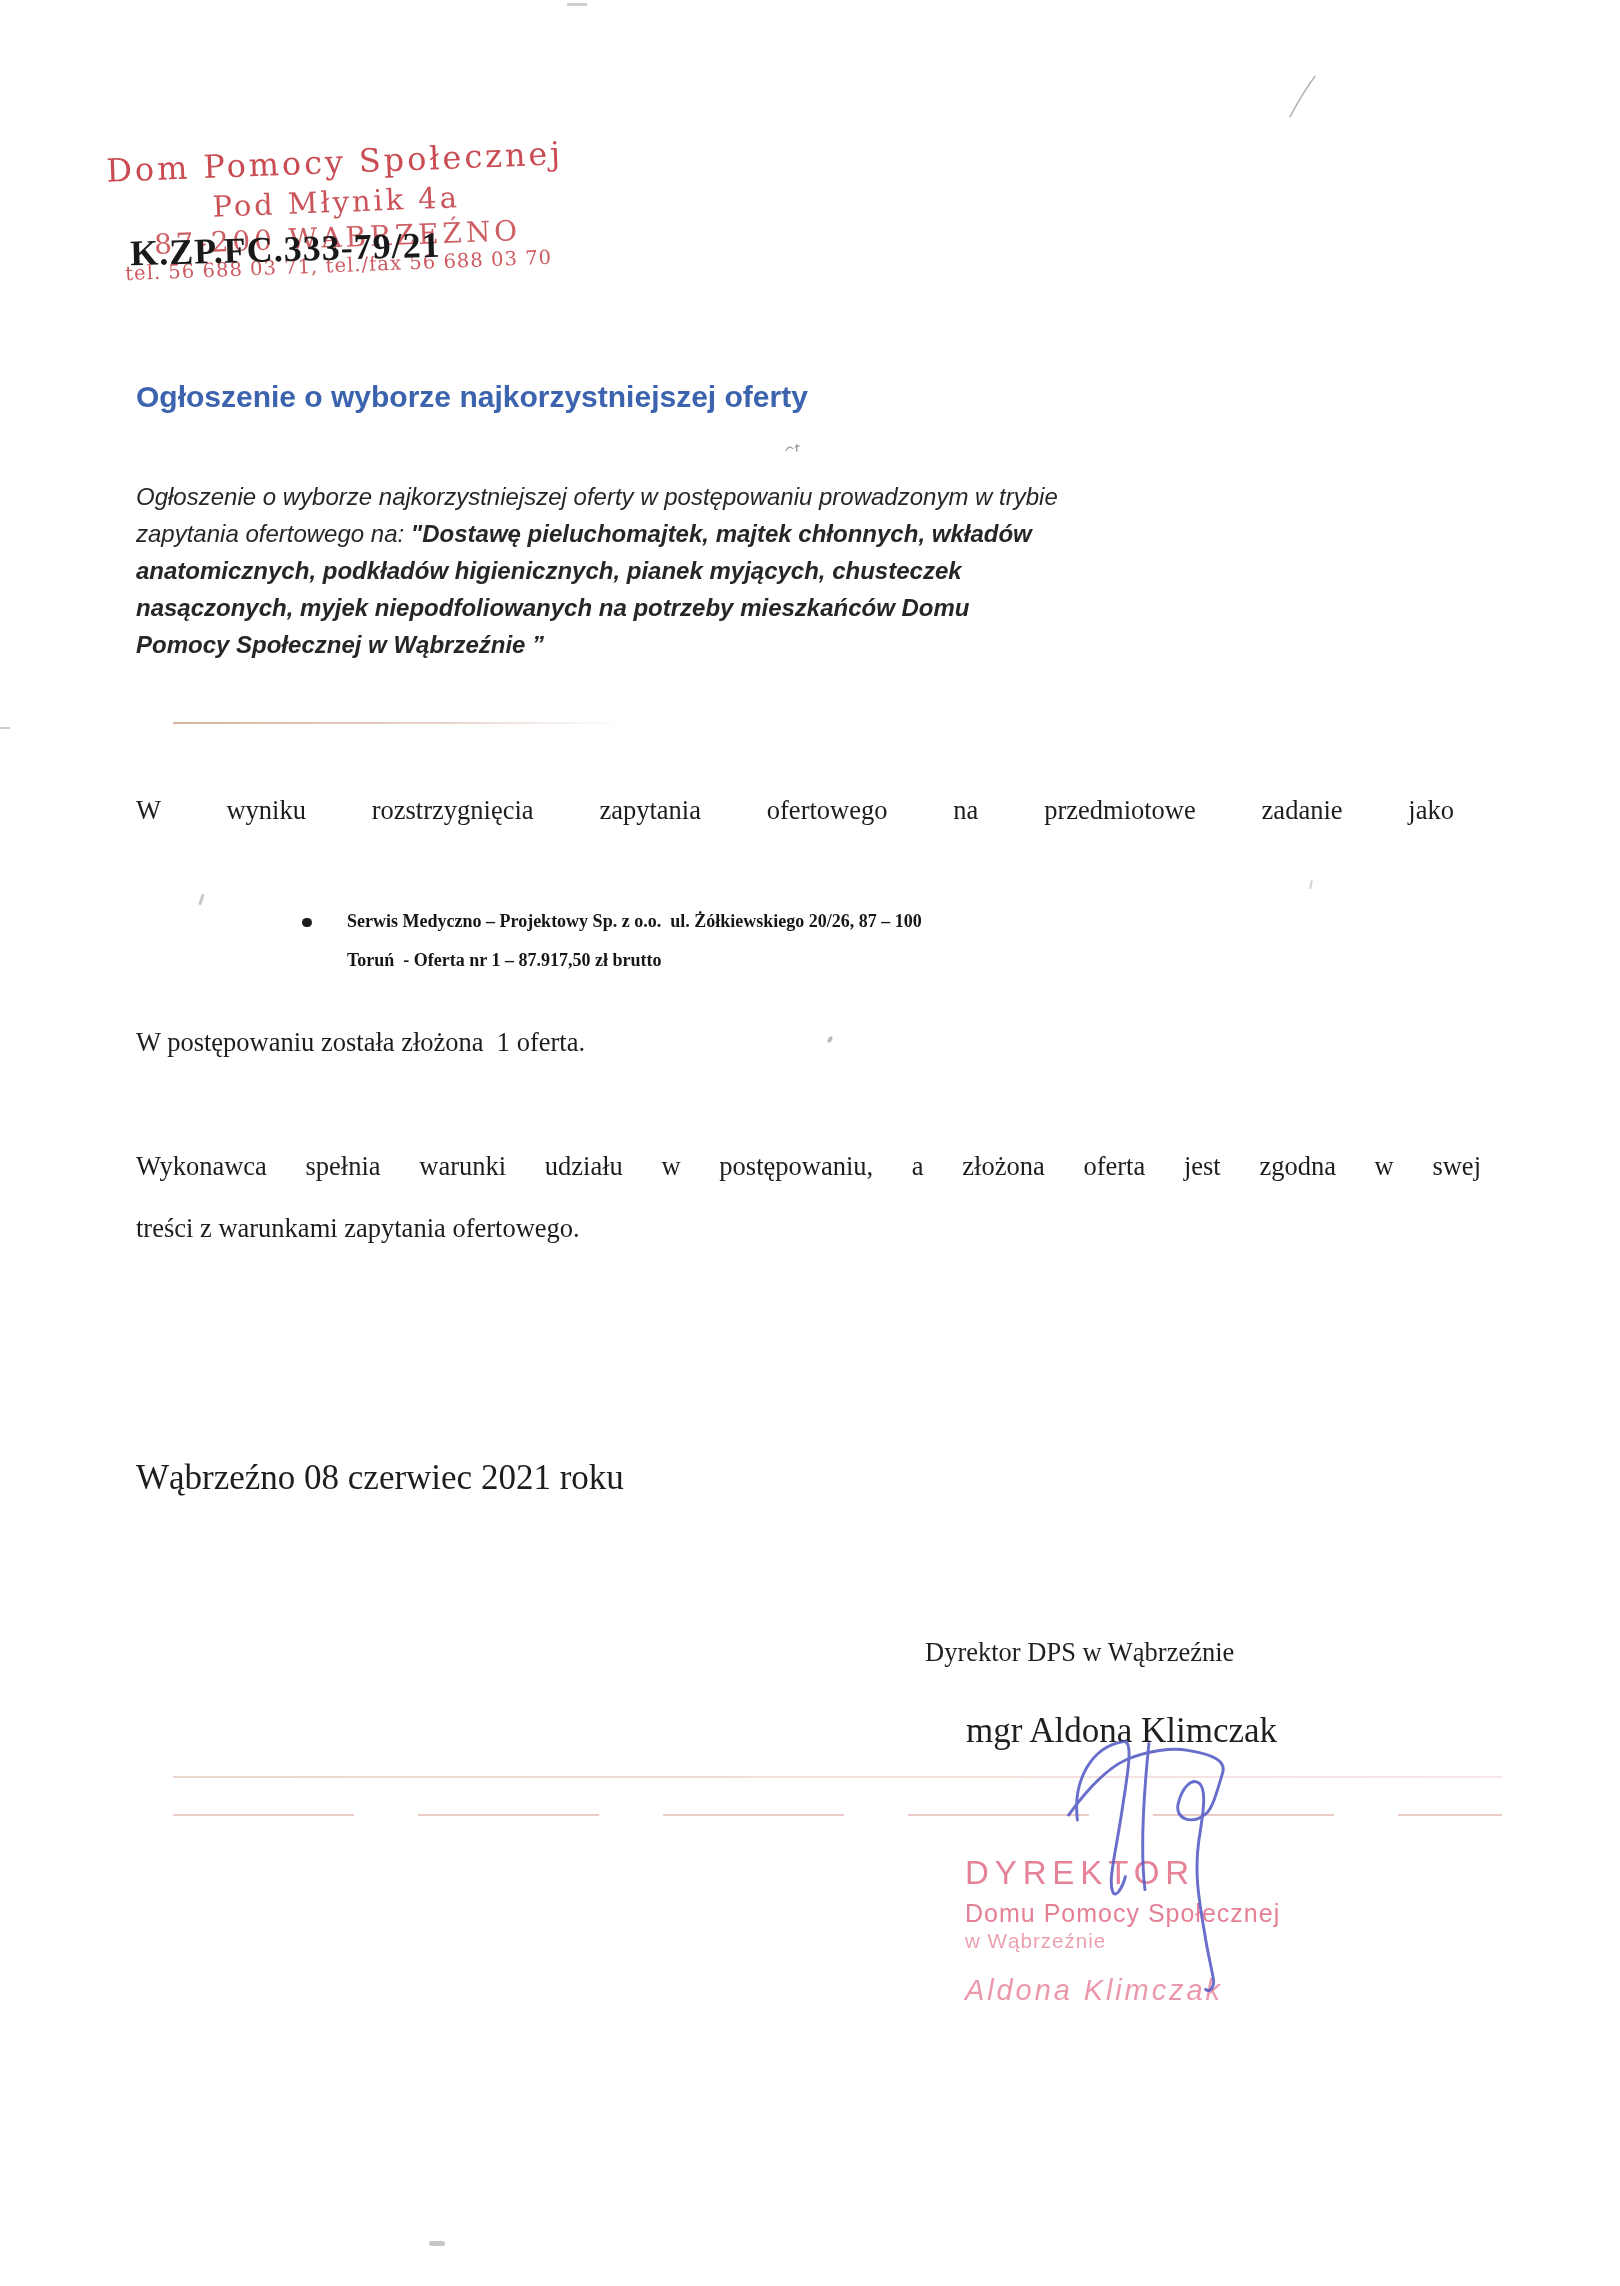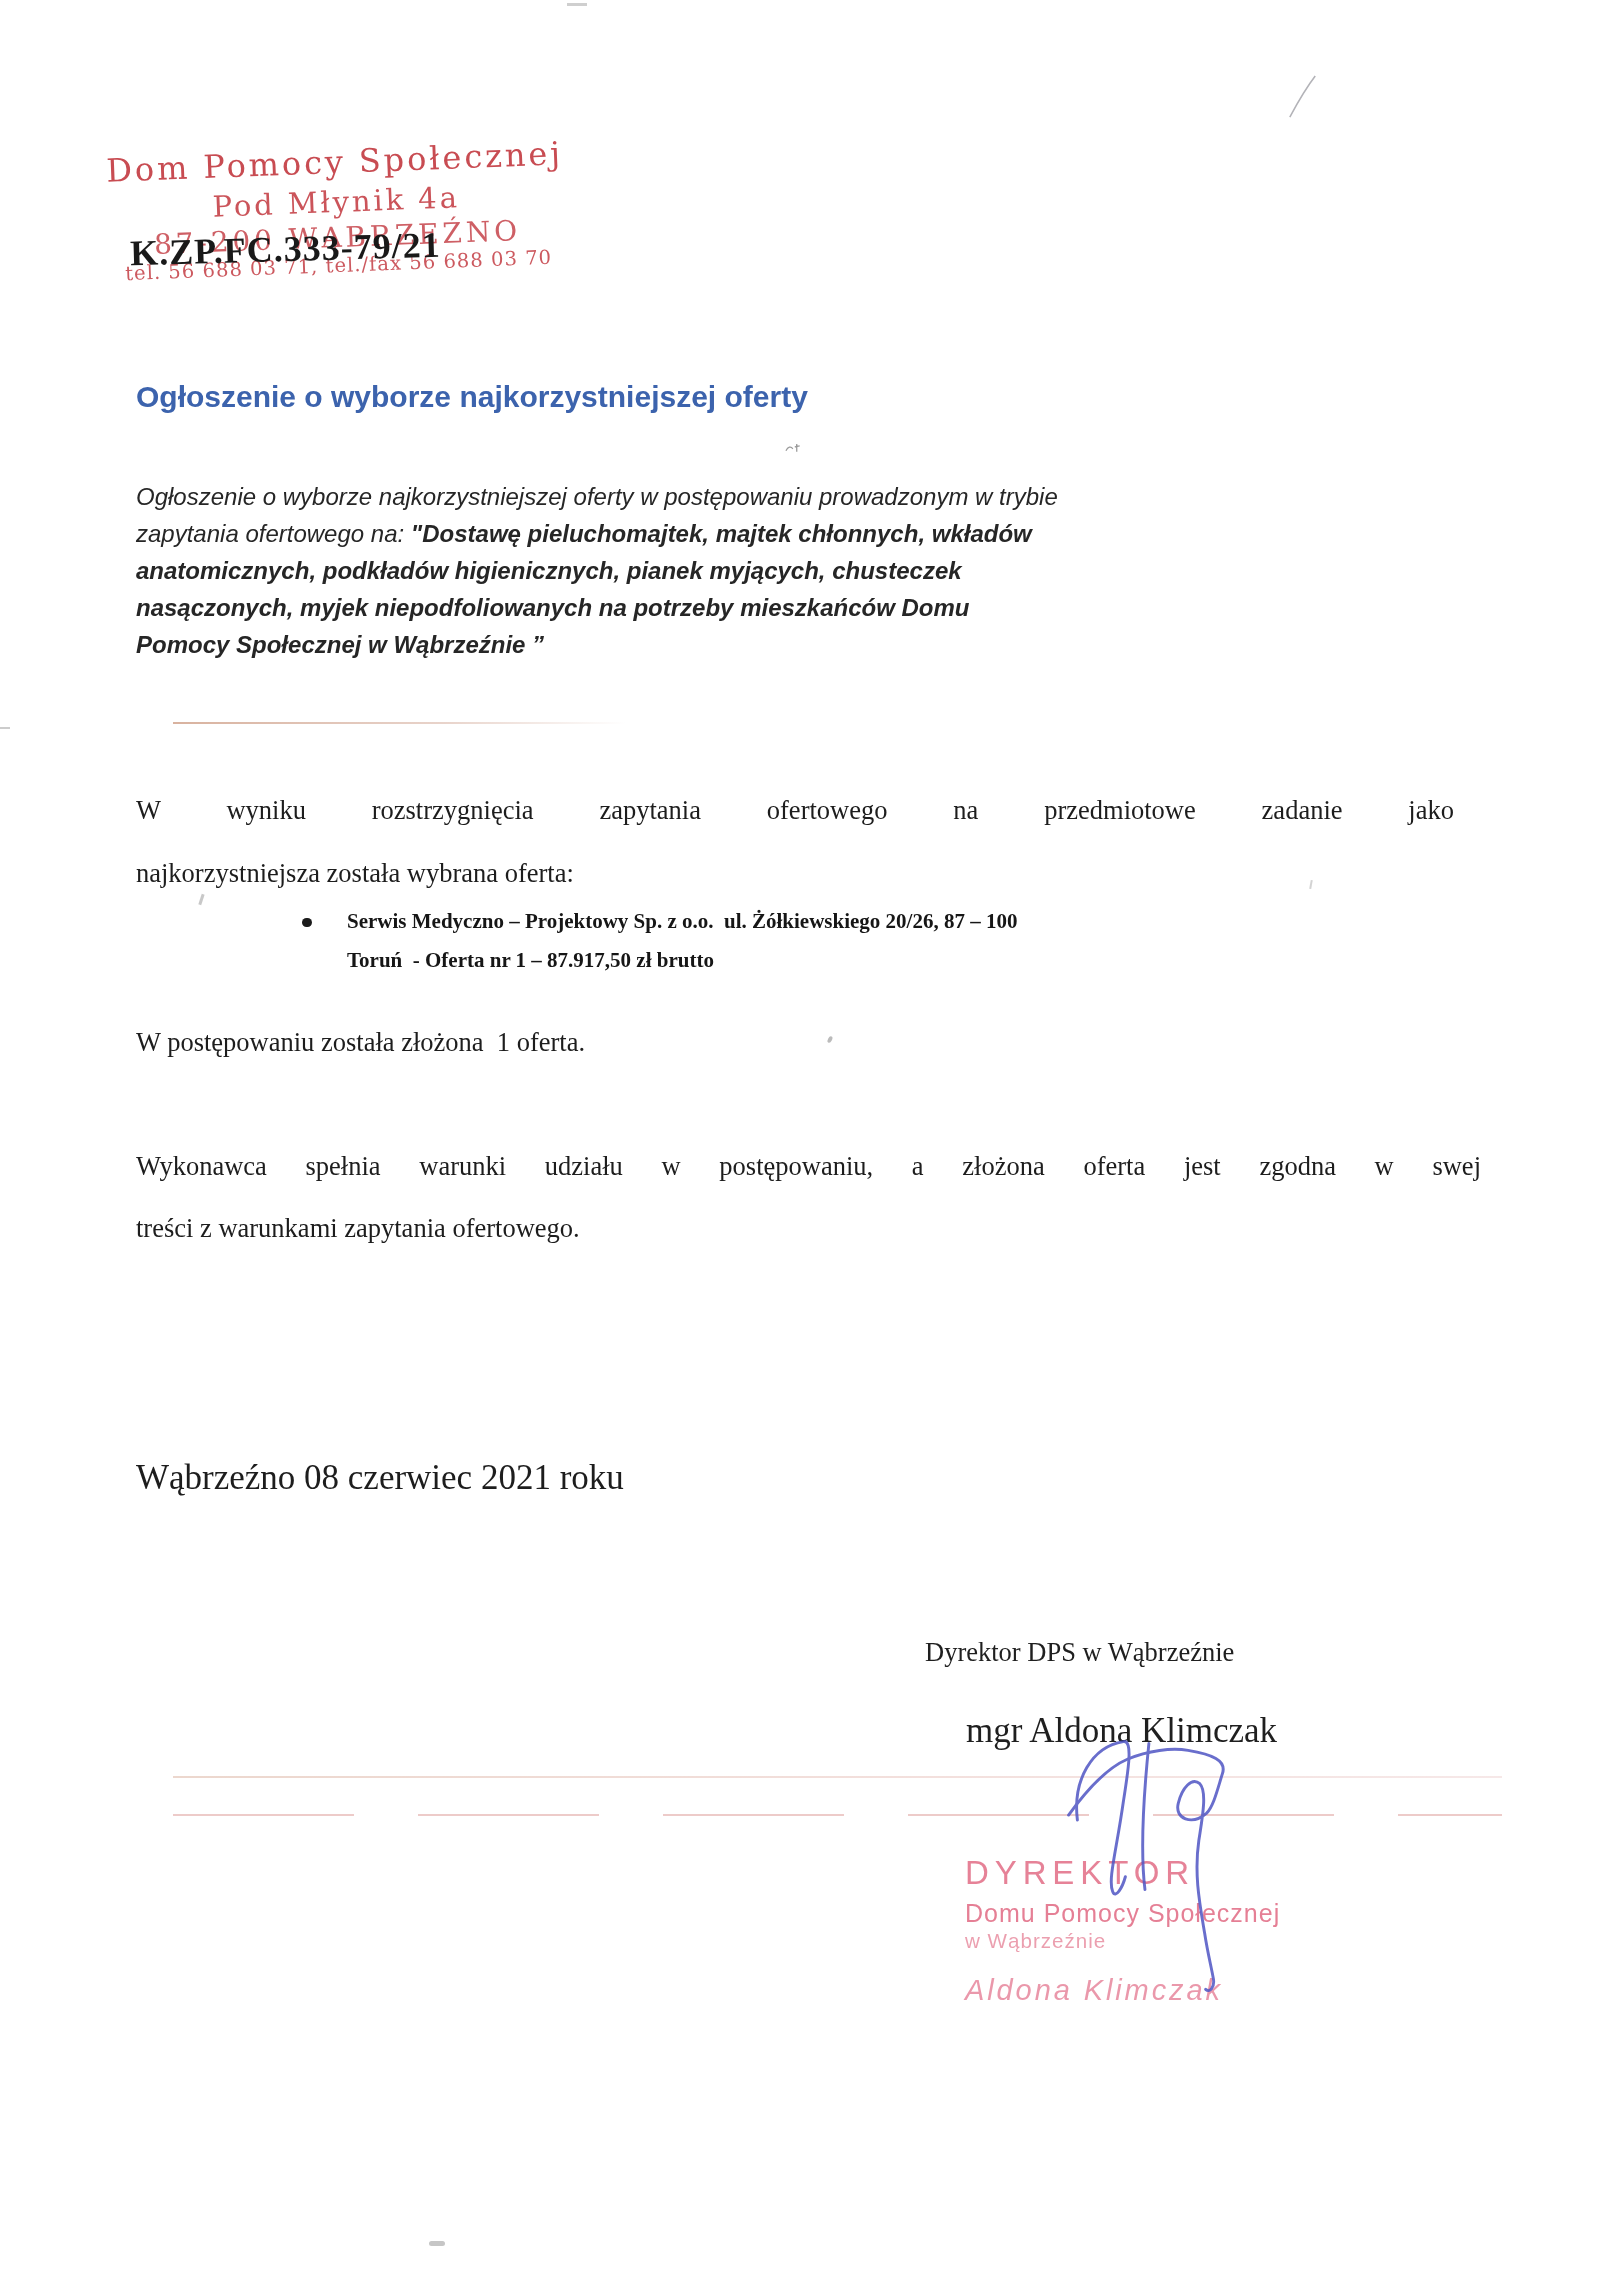--- a/index.html
+++ b/index.html
@@ -62,21 +62,21 @@
   .serif-par{
     position:absolute;left:136px;
     font-family:"Liberation Serif", serif;
     font-size:26.5px;color:#1d1d1d;
   }
   .jline{text-align:justify;text-align-last:justify;}
   .result{top:779px;width:1318px;line-height:63px;}
   .bullet-item{
     position:absolute;left:294px;top:902px;width:1176px;
     font-family:"Liberation Serif", serif;
-    font-weight:bold;font-size:21px;color:#161616;
+    font-weight:bold;font-size:18px;color:#161616;
     line-height:39px;
   }
   .bullet-dot{
     position:absolute;left:7.8px;top:15.7px;width:9.8px;height:9.8px;border-radius:50%;
     background:#1b1b1b;
   }
   .bullet-text{margin-left:53px;white-space:pre;}
   .offers-line{top:1027px;white-space:pre;}
   .compliance{top:1135px;width:1345px;line-height:62px;}
   .date-line{top:1458px;font-size:35px;white-space:pre;}
@@ -151,21 +151,20 @@
     <div class="line"><span>zapytania ofertowego na: </span><span class="b">"Dostawę pieluchomajtek, majtek chłonnych, wkładów</span></div>
     <div class="line"><span></span><span class="b">anatomicznych, podkładów higienicznych, pianek myjących, chusteczek</span></div>
     <div class="line"><span></span><span class="b">nasączonych, myjek niepodfoliowanych na potrzeby mieszkańców Domu</span></div>
     <div class="line"><span></span><span class="b">Pomocy Społecznej w Wąbrzeźnie ”</span></div>
   </div>
 
   <div class="divider"></div>
 
   <div class="serif-par result">
     <div class="jline">W wyniku rozstrzygnięcia zapytania ofertowego na przedmiotowe zadanie jako</div>
-    <div>najkorzystniejsza została wybrana oferta:</div>
   </div>
 
   <div class="bullet-item">
     <span class="bullet-dot"></span>
     <div class="bullet-text">Serwis Medyczno – Projektowy Sp. z o.o.  ul. Żółkiewskiego 20/26, 87 – 100</div>
     <div class="bullet-text">Toruń  - Oferta nr 1 – 87.917,50 zł brutto</div>
   </div>
 
   <div class="serif-par offers-line">W postępowaniu została złożona  1 oferta.</div>
 

